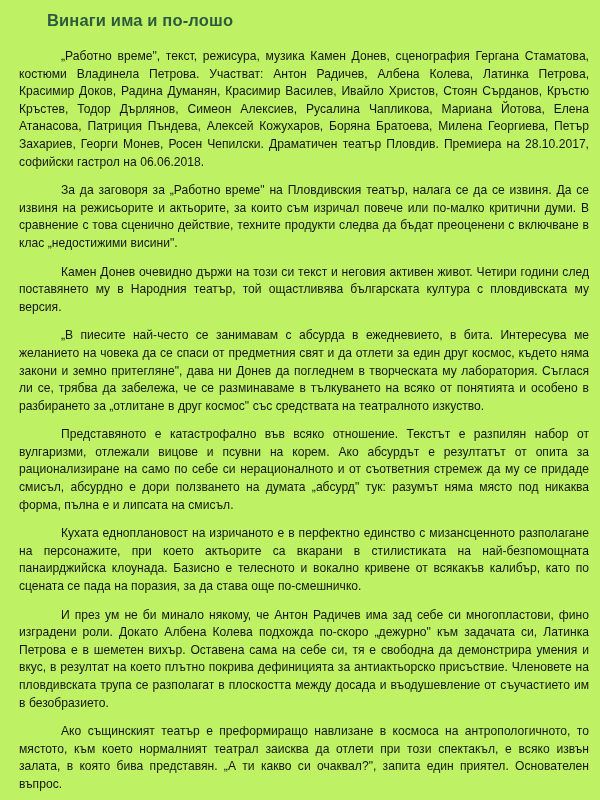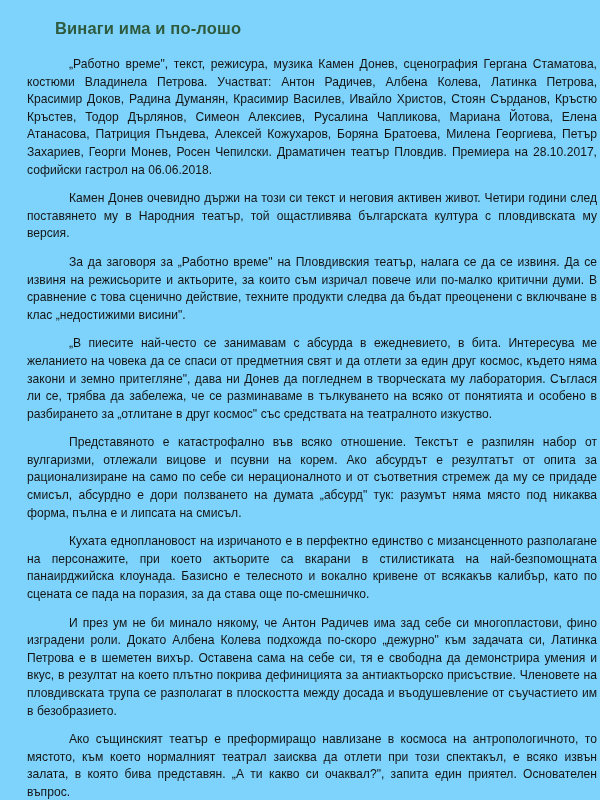--- a/index.html
+++ b/index.html
@@ -13,23 +13,23 @@
     overflow: hidden;
     font-family: "Liberation Sans", "DejaVu Sans", sans-serif;
     color: #1b1b1b;
     -webkit-font-smoothing: antialiased;
   }
 
   .page {
     width: 600px;
     height: 800px;
     box-sizing: border-box;
-    padding: 12px;
+    padding: 4px;
     position: relative;
-    background: #7dd3fc;
+    background: #bef264;
   }
 
   .article-title {
     margin: 0;
     padding: 6px 0 0 43px;
     font-size: 16.5px;
     line-height: 20px;
     font-weight: bold;
     letter-spacing: 0.15px;
     color: #2e5a3e;
@@ -62,22 +62,22 @@
 </style>
 </head>
 <body>
 
 <div class="page">
 
   <h1 class="article-title">Винаги има и по-лошо</h1>
 
   <div class="body-copy">
     <p class="para">„Работно време", текст, режисура, музика Камен Донев, сценография Гергана Стаматова, костюми Владинела Петрова. Участват: Антон Радичев, Албена Колева, Латинка Петрова, Красимир Доков, Радина Думанян, Красимир Василев, Ивайло Христов, Стоян Сърданов, Кръстю Кръстев, Тодор Дърлянов, Симеон Алексиев, Русалина Чапликова, Мариана Йотова, Елена Атанасова, Патриция Пъндева, Алексей Кожухаров, Боряна Братоева, Милена Георгиева, Петър Захариев, Георги Монев, Росен Чепилски. Драматичен театър Пловдив. Премиера на 28.10.2017, софийски гастрол на 06.06.2018.</p>
+    <p class="para">За да заговоря за „Работно време" на Пловдивския театър, налага се да се извиня. Да се извиня на режисьорите и актьорите, за които съм изричал повече или по-малко критични думи. В сравнение с това сценично действие, техните продукти следва да бъдат преоценени с включване в клас „недостижими висини".</p>
     <p class="para">Камен Донев очевидно държи на този си текст и неговия активен живот. Четири години след поставянето му в Народния театър, той ощастливява българската култура с пловдивската му версия.</p>
-    <p class="para">За да заговоря за „Работно време" на Пловдивския театър, налага се да се извиня. Да се извиня на режисьорите и актьорите, за които съм изричал повече или по-малко критични думи. В сравнение с това сценично действие, техните продукти следва да бъдат преоценени с включване в клас „недостижими висини".</p>
     <p class="para">„В пиесите най-често се занимавам с абсурда в ежедневието, в бита. Интересува ме желанието на човека да се спаси от предметния свят и да отлети за един друг космос, където няма закони и земно притегляне", дава ни Донев да погледнем в творческата му лаборатория. Съглася ли се, трябва да забележа, че се разминаваме в тълкуването на всяко от понятията и особено в разбирането за „отлитане в друг космос" със средствата на театралното изкуство.</p>
     <p class="para">Представяното е катастрофално във всяко отношение. Текстът е разпилян набор от вулгаризми, отлежали вицове и псувни на корем. Ако абсурдът е резултатът от опита за рационализиране на само по себе си нерационалното и от съответния стремеж да му се придаде смисъл, абсурдно е дори ползването на думата „абсурд" тук: разумът няма място под никаква форма, пълна е и липсата на смисъл.</p>
     <p class="para">Кухата едноплановост на изричаното е в перфектно единство с мизансценното разполагане на персонажите, при което актьорите са вкарани в стилистиката на най-безпомощната панаирджийска клоунада. Базисно е телесното и вокално кривене от всякакъв калибър, като по сцената се пада на поразия, за да става още по-смешничко.</p>
     <p class="para">И през ум не би минало някому, че Антон Радичев има зад себе си многопластови, фино изградени роли. Докато Албена Колева подхожда по-скоро „дежурно" към задачата си, Латинка Петрова е в шеметен вихър. Оставена сама на себе си, тя е свободна да демонстрира умения и вкус, в резултат на което плътно покрива дефиницията за антиактьорско присъствие. Членовете на пловдивската трупа се разполагат в плоскостта между досада и въодушевление от съучастието им в безобразието.</p>
     <p class="para">Ако същинският театър е преформиращо навлизане в космоса на антропологичното, то мястото, към което нормалният театрал заисква да отлети при този спектакъл, е всяко извън залата, в която бива представян. „А ти какво си очаквал?", запита един приятел. Основателен въпрос.</p>
 
   </div>
 
 </div>
 

